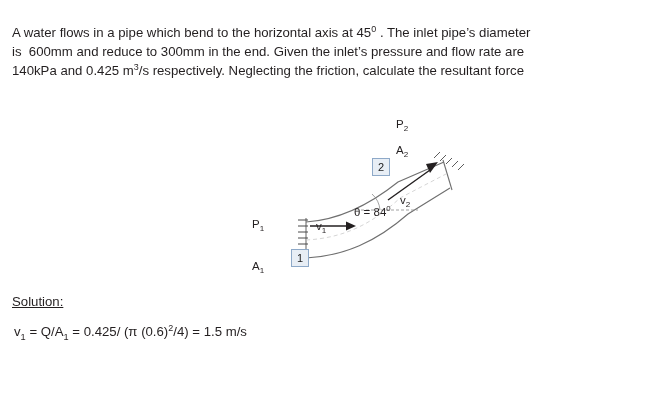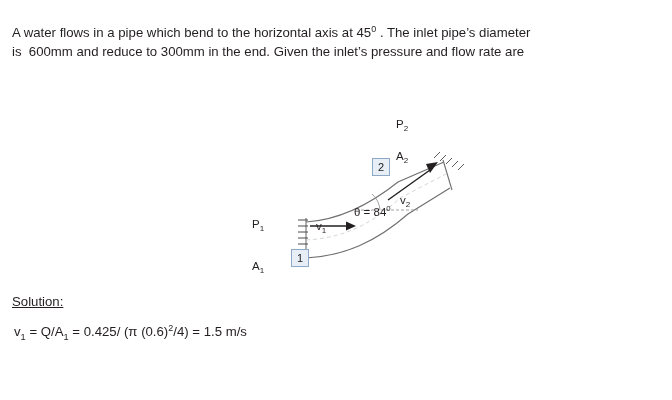--- a/index.html
+++ b/index.html
@@ -89,20 +89,21 @@
   .eq2 { top: 340px; }
 </style>
 </head>
 <body>
 
 <div class="page">
 
   <div class="problem">
     <div class="line"><span>A water flows in a pipe which bend to the horizontal axis at 45</span><sup>0</sup><span> . The inlet pipe’s diameter</span></div>
     <div class="line">is  600mm and reduce to 300mm in the end. Given the inlet’s pressure and flow rate are</div>
+    <div class="line"><span>140kPa and 0.425 m</span><sup>3</sup><span>/s respectively. Neglecting the friction, calculate the resultant force</span></div>
   </div>
 
   <div class="figure">
     <svg width="250" height="170" viewBox="0 0 250 170">
 
       <path d="M 58 108 C 90 106 120 92 150 68 L 196 48" fill="none" stroke="#6f6f6f" stroke-width="1.1"></path>
 
       <path d="M 58 144 C 96 142 128 128 160 100 L 202 74" fill="none" stroke="#6f6f6f" stroke-width="1.1"></path>
 
       <line x1="58" y1="104" x2="58" y2="148" stroke="#6f6f6f" stroke-width="1.1"></line>
@@ -137,21 +138,21 @@
         <line x1="210" y1="56" x2="216" y2="50"></line>
       </g>
 
       <line x1="108" y1="96" x2="170" y2="96" stroke="#8a8a8a" stroke-width="0.8" stroke-dasharray="3 2"></line>
       <path d="M 132 96 A 24 24 0 0 0 124 80" fill="none" stroke="#8a8a8a" stroke-width="0.8"></path>
 
       <path d="M 58 126 C 96 124 124 110 152 84 L 198 60" fill="none" stroke="#c3c3c3" stroke-width="0.7" stroke-dasharray="4 3"></path>
     </svg>
 
     <div class="fig-label" style="left:148px; top:4px;"><span>P</span><sub>2</sub></div>
-    <div class="fig-label" style="left:148px; top:36px;"><span>A</span><sub>2</sub></div>
+    <div class="fig-label" style="left:148px; top:30px;"><span>A</span><sub>2</sub></div>
     <div class="fig-label" style="left:152px; top:80px;"><span>v</span><sub>2</sub></div>
     <div class="fig-label" style="left:4px; top:104px;"><span>P</span><sub>1</sub></div>
     <div class="fig-label" style="left:4px; top:146px;"><span>A</span><sub>1</sub></div>
     <div class="fig-label" style="left:68px; top:106px;"><span>v</span><sub>1</sub></div>
     <div class="fig-label" style="left:106px; top:92px;"><span>θ =  84</span><sup>0</sup></div>
 
     <div class="box" style="left:124px; top:44px;">2</div>
     <div class="box" style="left:43px; top:135px;">1</div>
   </div>
 

